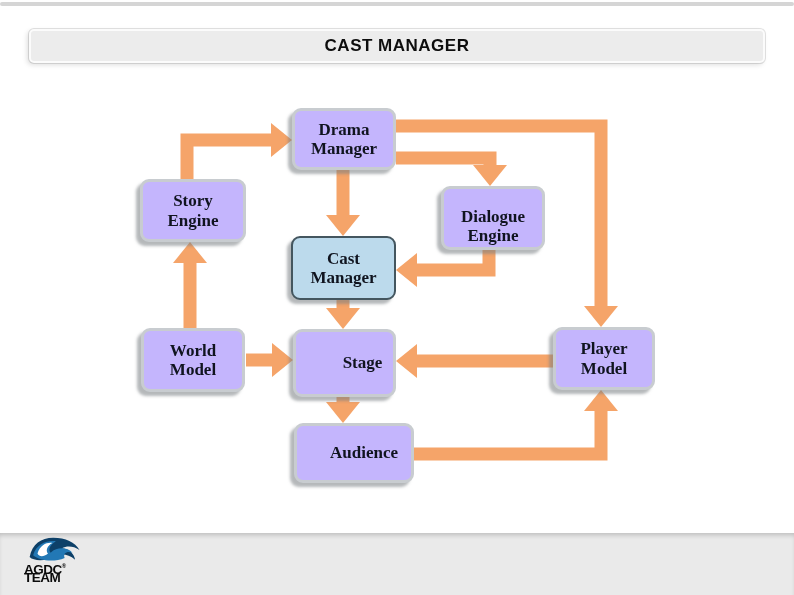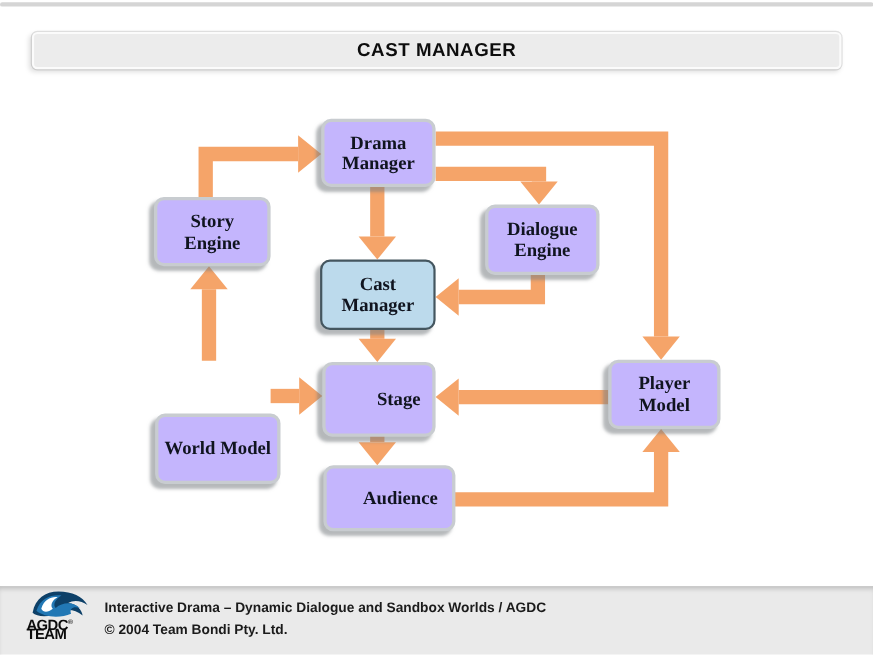--- a/index.html
+++ b/index.html
@@ -36,23 +36,23 @@
     font-weight:bold;font-size:17px;line-height:1.12;color:#10141f;
     box-sizing:border-box;
     padding:2px 4px;
   }
   .node.highlight{
     background:#bcdaec;
     border:2px solid #44565f;
   }
   .node-drama{left:292px;top:108px;width:104px;height:62px;}
   .node-story{left:140px;top:179px;width:106px;height:63px;font-family:Liberation Serif, serif;}
-  .node-dialogue{left:441px;top:186px;width:104px;height:64px;}
+  .node-dialogue{left:441px;top:186px;width:104px;height:64px;align-items:flex-end;}
   .node-cast{left:291px;top:236px;width:105px;height:64px;}
-  .node-world{left:141px;top:328px;width:114px;height:64px;margin-top:48px;}
+  .node-world{left:141px;top:328px;width:104px;height:64px;}
   .node-stage{left:293px;top:329px;width:103px;height:68px;padding-left:40px;}
   .node-player{left:553px;top:327px;width:102px;height:63px;}
   .node-audience{left:294px;top:423px;width:120px;height:60px;padding-left:24px;}
   .footer{
     position:absolute;left:0;right:0;top:533px;bottom:0;
     background:#eaeaea;
     box-shadow:inset 0 4px 5px -2px rgba(0,0,0,.2);
   }
   .logo{
     position:absolute;left:24px;top:3px;width:64px;height:56px;
@@ -155,17 +155,13 @@
 <div class="footer">
   <div class="logo">
     <svg class="logo-wave" width="58" height="28" viewBox="0 0 64 32" xmlns="http://www.w3.org/2000/svg">
       <path d="M3 24 C6 9 16 2 30 2 C44 2 55 7 60 16 C53 11 45 11 40 14 C49 15 54 21 55 27 C47 20 38 20 33 23 C22 29 8 29 3 24 Z" fill="#0d4068"></path>
       <path d="M7 22 C11 9 22 5 33 6 C26 10 24 16 27 19 C35 12 46 13 52 19 C45 17 41 20 43 25 C32 30 15 29 7 22 Z" fill="#2278b5"></path>
       <path d="M12 20 C15 10 23 7 29 8 C23 11 21 17 24 20 C19 24 14 24 12 20 Z" fill="#ffffff"></path>
     </svg>
     <div class="logo-text"><span>AGDC</span><sup>®</sup></div>
     <div class="logo-text">TEAM</div>
   </div>
-  <div class="footer-text">
-    <div>Interactive Drama – Dynamic Dialogue and Sandbox Worlds / AGDC</div>
-    <div>© 2004 Team Bondi Pty. Ltd.</div>
-  </div>
 </div>
 
 </body></html>

